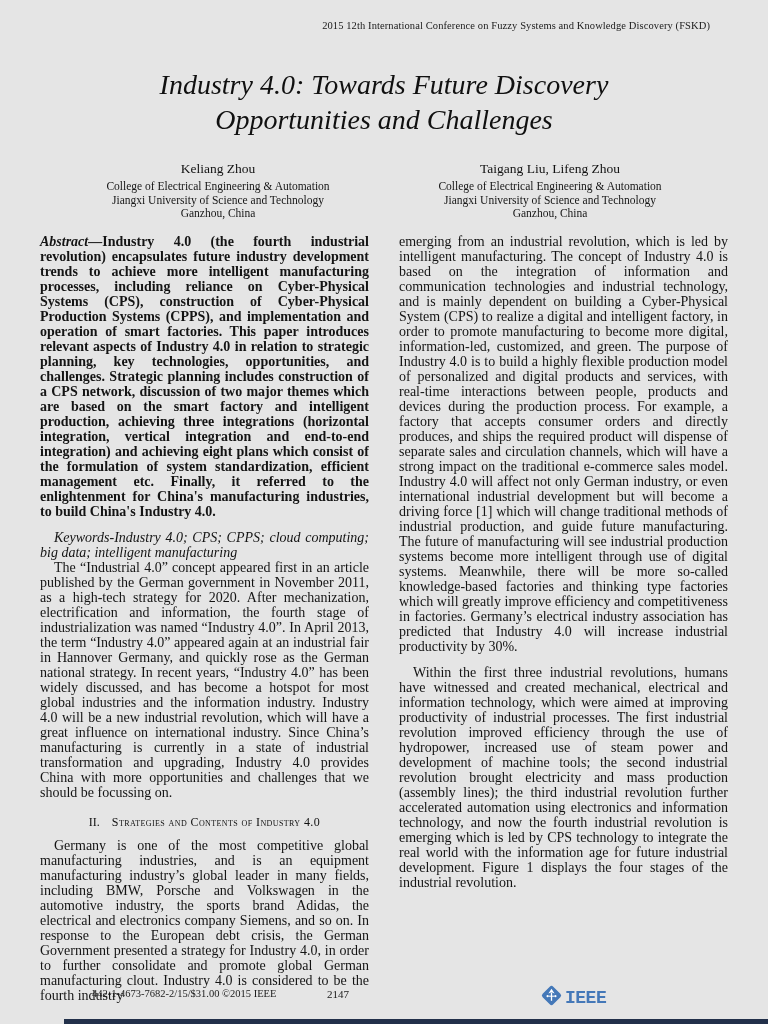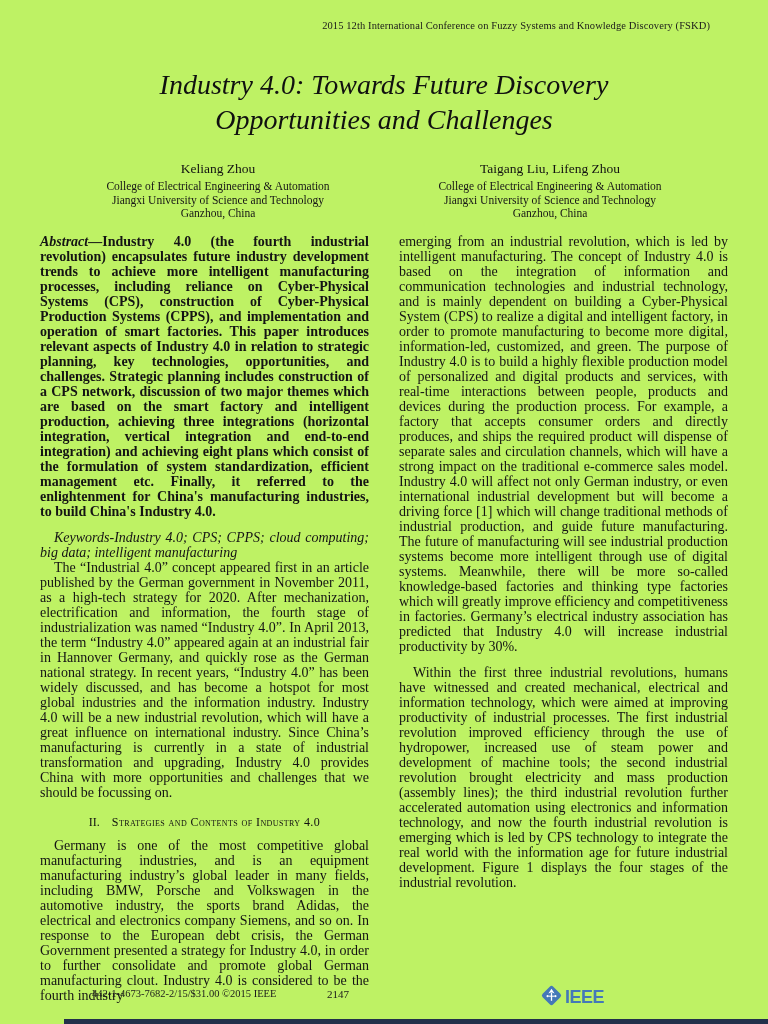--- a/index.html
+++ b/index.html
@@ -1,20 +1,20 @@
 <!DOCTYPE html>
 <html><head>
 <meta charset="utf-8">
 <style>
   * { margin: 0; padding: 0; box-sizing: border-box; }
   html, body { width: 768px; height: 1024px; background: #ffffff; }
   body { font-family: "Liberation Serif", "DejaVu Serif", serif; color: #151515; }
 
   .screen { position: relative; width: 768px; height: 1024px; background: #fdfdfd; overflow: hidden; }
-  .page { position: relative; width: 768px; height: 1024px; background: #bef264; }
+  .page { position: relative; width: 768px; height: 1024px; background: #e5e5e5; }
 
   .running-head {
     padding: 20px 58px 0 0;
     text-align: right;
     font-size: 10.5px;
     letter-spacing: 0.1px;
     color: #1a1a1a;
   }
 
   .title {
@@ -66,21 +66,21 @@
   .sec-num { margin-right: 12px; }
   .sec-title { font-variant: small-caps; letter-spacing: 0.4px; }
 
   .para-gap { margin-top: 11px; }
 
   .footer { position: absolute; left: 0; top: 984px; width: 768px; height: 26px; }
   .copyright { position: absolute; left: 92px; top: 4px; font-size: 10.5px; color: #1a1a1a; }
   .pagenum { position: absolute; left: 0; top: 4px; width: 676px; text-align: center; font-size: 11px; color: #1a1a1a; }
   .ieee-logo { position: absolute; left: 540px; top: 0; display: flex; align-items: center; gap: 2px; }
   .ieee-wordmark {
-    font-family: Liberation Sans, sans-serif;
+    font-family: Liberation Mono, monospace;
     font-weight: 700;
     font-size: 18px;
     letter-spacing: -0.5px;
     color: #4478b8;
   }
 
   .bottom-bar {
     position: absolute;
     left: 64px; right: 0; bottom: 0;
     height: 5px;

